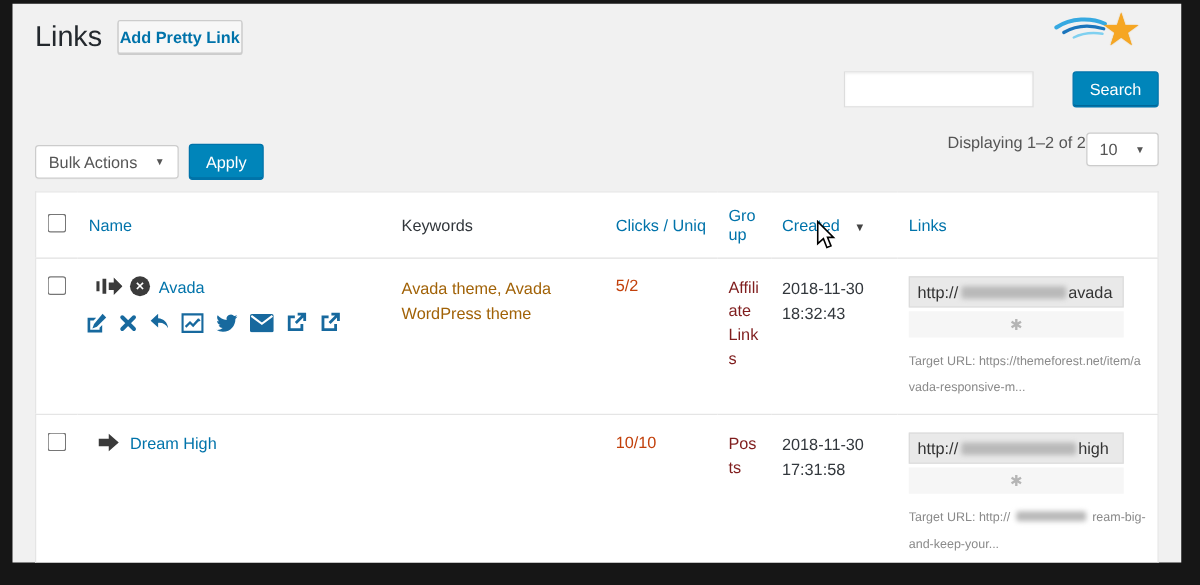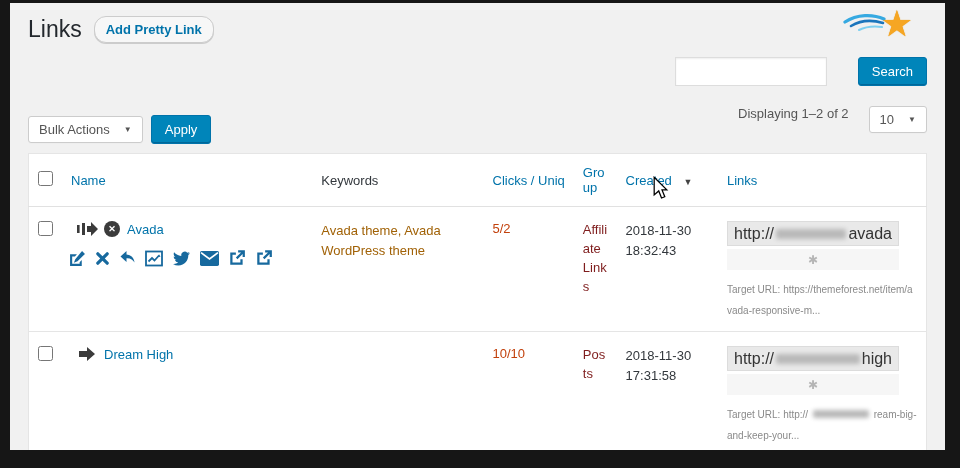--- a/index.html
+++ b/index.html
@@ -3,39 +3,39 @@
 <meta charset="utf-8">
 <style>
   * { box-sizing: border-box; margin: 0; padding: 0; }
   html,body { width:960px; height:468px; overflow:hidden; }
   body { background:#161616; font-family:"Liberation Sans", sans-serif; position:relative; }
   .page { position:absolute; left:10px; top:3px; right:15px; bottom:18px; background:#f1f1f1; padding:0 18px; overflow:hidden; }
 
   
   .topbar { display:flex; align-items:center; padding-top:13px; position:relative; }
   .page-title { font-size:23px; font-weight:400; color:#23282d; }
-  .add-btn { margin-left:12px; background:#f7f7f7; border:1px solid #ccc; border-radius:12px; color:#0073aa; font-size:13px; font-weight:700; padding:5px 11px; cursor:pointer; box-shadow:0 1px 0 #ccc; }
+  .add-btn { margin-left:12px; background:#f7f7f7; border:1px solid #ccc; border-radius:2px; color:#0073aa; font-size:13px; font-weight:700; padding:5px 1px; cursor:pointer; box-shadow:0 1px 0 #ccc; }
   .logo { position:absolute; right:14px; top:6px; display:flex; align-items:center; }
   .logo-star { font-size:36px; color:#f6a623; line-height:30px; margin-left:-6px; text-shadow:0 0 1px #e08e00; }
   .logo-text { font-size:24px; font-weight:700; color:#1c4587; letter-spacing:0.5px; margin-left:6px; }
 
   
   .search-row { display:flex; justify-content:flex-end; align-items:center; margin-top:14px;gap:25px; }
   .search-input { width:152px; height:29px; border:1px solid #ddd; background:#fff; padding:0 8px; font-size:13px; box-shadow:inset 0 1px 2px rgba(0,0,0,.07); }
   .btn-blue { background:#0085ba; border:1px solid #0073aa; border-radius:3px; color:#fff; font-size:13px; padding:6px 13px; cursor:pointer; box-shadow:inset 0 -1px 0 #006799; }
   .search-row .btn-blue { margin-left:6px; }
 
   
   .toolbar { display:flex; justify-content:space-between; align-items:center; margin-top:9px; }
   .tb-left { display:flex; align-items:center;margin-top:20px; }
   .select { background:#fff; border:1px solid #ccc; border-radius:3px; color:#555; font-size:13px; padding:5px 10px; display:inline-flex; align-items:center; cursor:pointer; box-shadow:0 1px 0 #eee; }
   .select .caret { font-size:8px; color:#555; margin-left:14px; }
   .tb-left .btn-blue { margin-left:8px; }
   .tb-right { display:flex; align-items:flex-start; color:#555; font-size:13px; }
-  .tb-right .select { margin-left:20px; }
+  .tb-right .select { margin-left:0; }
 
   
   table.list { width:100%; border-collapse:collapse; background:#fff; border:1px solid #e5e5e5; margin-top:9px; font-size:13px; }
   th, td { text-align:left; vertical-align:top; padding:10px 9px; }
   thead th { vertical-align:middle; border-bottom:1px solid #e1e1e1; padding-top:11px; padding-bottom:11px; }
   tfoot th { border-top:1px solid #e1e1e1; color:#32373c; font-weight:400; vertical-align:middle; }
   .col-cb { width:32px; }
   .col-name { width:252px; }
   .col-kw { width:178px; }
   .col-clicks { width:88px; white-space:nowrap; }
@@ -54,21 +54,21 @@
   a.rowlink { color:#0073aa; text-decoration:none; font-size:13px; }
   .actions { display:flex; align-items:center; margin-top:12px; margin-left:-2px; }
   .actions .ic { margin-right:9px; display:inline-flex; cursor:pointer; }
 
   .kw-cell { color:#a16207; line-height:1.5; padding-right:14px; }
   .clicks-cell a { color:#c2410c; text-decoration:none; }
   .group-cell a { color:#7f1d1d; text-decoration:none; line-height:1.45; }
   .created-cell { color:#32373c; line-height:1.55; }
 
   .links-cell { width:auto; }
-  .url-input { width:172px; height:25px; background:#e9e9e9; border:1px solid #dcdcdc; display:flex; align-items:center; padding:0 6px; font-size:16px; color:#333; overflow:hidden; white-space:nowrap; }
+  .url-input { width:172px; height:25px; background:#e9e9e9; border:1px solid #dcdcdc; display:flex; align-items:center; padding:0 6px; font-size:13px; color:#333; overflow:hidden; white-space:nowrap; }
   .blurbit { display:inline-block; height:10px; background:#b9b9b9; filter:blur(2px); border-radius:2px; margin:0 2px; }
   .star-strip { width:172px; height:21px; background:#f6f6f6; margin-top:3px; display:flex; align-items:center; justify-content:center; color:#b5b5b5; font-size:12px; }
   .target-url { margin-top:9px; font-size:10px; color:#8a8a8a; width:190px; line-height:2.1; word-break:break-all; }
   .target-url .blurbit { height:8px; }
 
   .cursor { position:absolute; left:651px; top:176px; z-index:9; pointer-events:none; }
   input[type=checkbox] { width:15px; height:15px; accent-color:#fff; border:1px solid #bbb; }
 </style>
 </head>
 <body>

